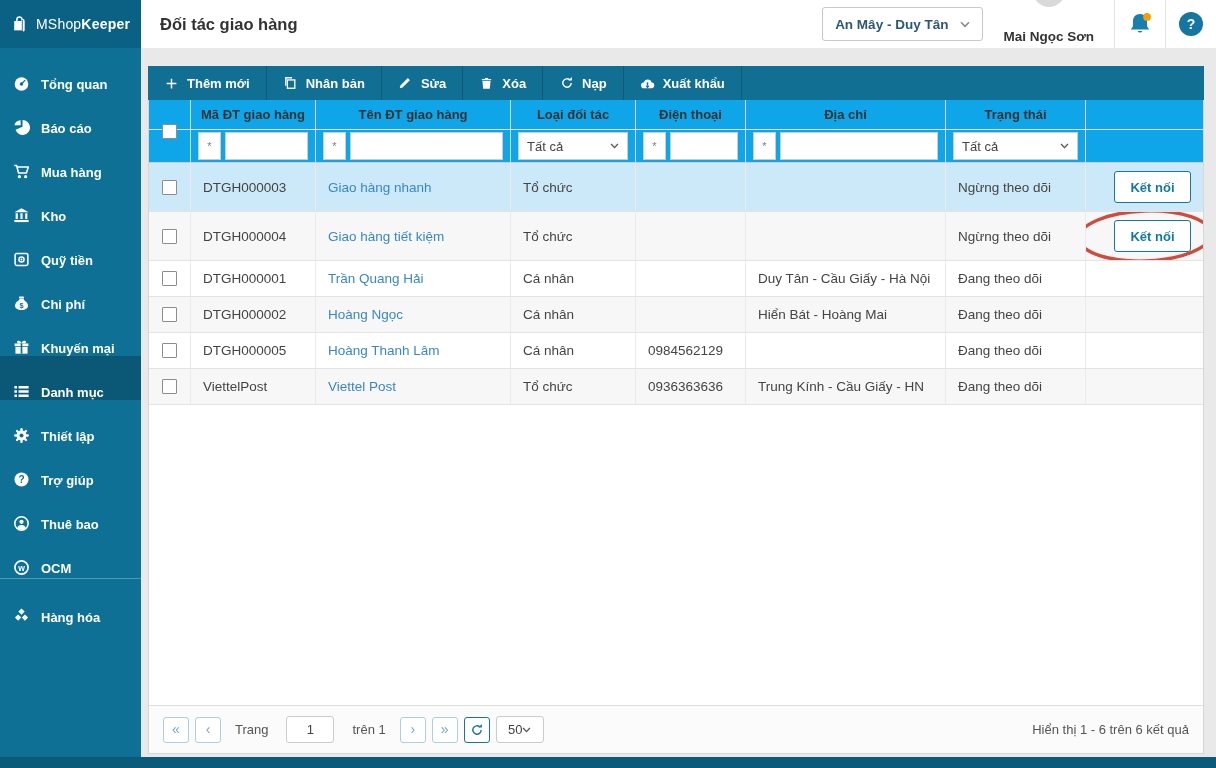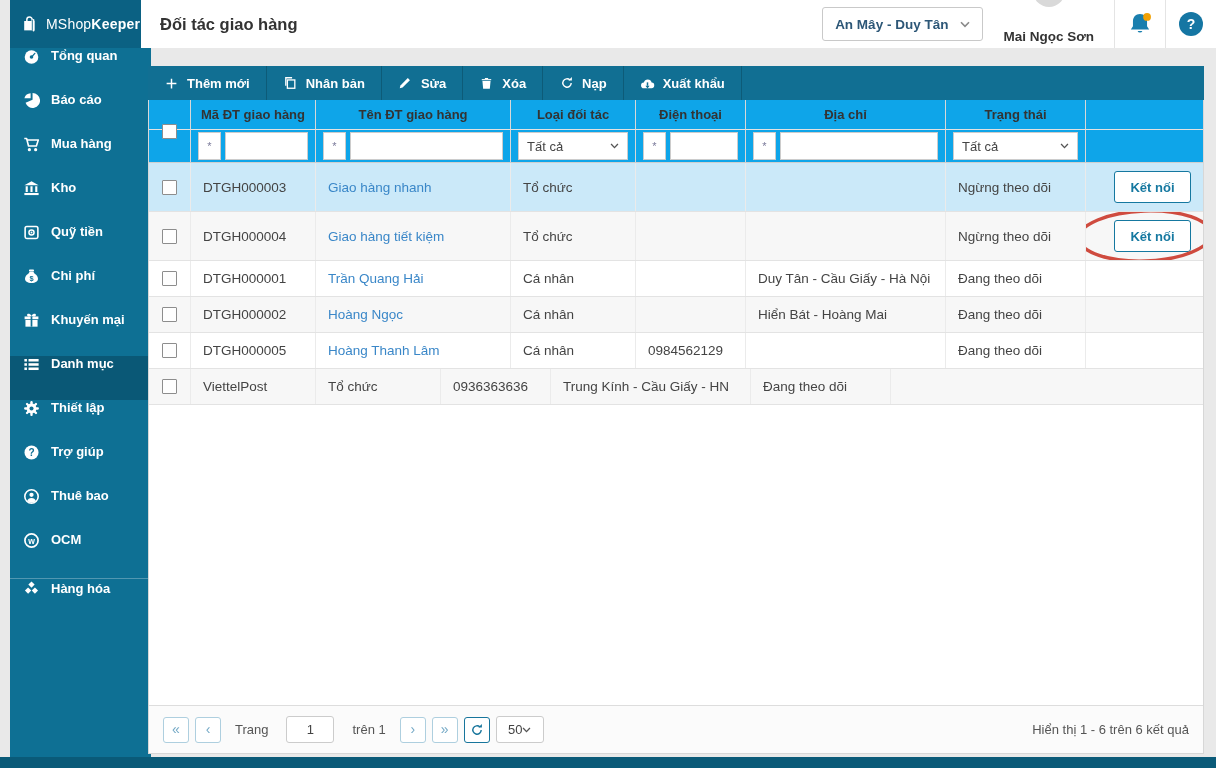--- a/index.html
+++ b/index.html
@@ -1,24 +1,24 @@
 <!DOCTYPE html>
 <html><head>
 <meta charset="utf-8">
 <style>
   * { margin:0; padding:0; box-sizing:border-box; }
   html,body { width:1216px; height:768px; }
   body { position:relative; background:#e9e9e9; font-family:"Liberation Sans",sans-serif; overflow:hidden; color:#3f3f3f; }
 
   
-  .sidebar { position:absolute; left:10px; top:0; width:141px; height:758px; background:#0e7094; }
+  .sidebar { position:absolute; left:0; top:0; width:141px; height:758px; background:#0e7094; }
   .logo { height:48px; background:#0b6183; display:flex; align-items:center; gap:8px; padding-left:11px; color:#fff; }
   .logo .brand { font-size:14px; letter-spacing:.2px; }
   .logo .brand b { font-weight:700; }
-  .side-item { height:44px; display:flex; align-items:flex-start; gap:11px; padding-left:13px; color:#fff; font-size:13px; font-weight:600; cursor:pointer; }
+  .side-item { height:44px; display:flex; align-items:flex-end; gap:11px; padding-left:13px; color:#fff; font-size:13px; font-weight:600; cursor:pointer; }
   .side-item.active { background:#0a5876; }
   .side-divider { border-top:1px solid rgba(255,255,255,.28); margin:2px 0; }
   .sicon { width:17px; height:17px; display:flex; align-items:center; justify-content:center; flex:none; }
   .bottombar { position:absolute; left:0; top:757px; width:1216px; height:11px; background:#0a5a78; }
 
   
   .header { position:absolute; left:141px; top:0; width:1075px; height:48px; background:#fff; display:flex; align-items:center; }
   .page-title { margin-left:19px; font-size:16.5px; font-weight:700; color:#333; }
   .header-right { margin-left:auto; display:flex; align-items:center; height:100%; }
   .store-box { height:34px; min-width:158px; border:1px solid #c9c9c9; border-radius:3px; display:flex; align-items:center; justify-content:center; gap:12px; padding:0 12px; cursor:pointer; }
@@ -468,20 +468,23 @@
       <div class="tcell col5"></div>
       <div class="tcell col6">Đang theo dõi</div>
       <div class="tcell action col7" style="border-right:none"></div>
     </div>
 
     <div class="trow short alt">
       <div class="tcell ck col0">
           <span class="cbx"></span>
         </div>
       <div class="tcell col1">ViettelPost</div>
+      <div class="tcell name col2">
+          <a>Viettel Post</a>
+        </div>
       <div class="tcell col3">Tổ chức</div>
       <div class="tcell col4">0936363636</div>
       <div class="tcell col5">Trung Kính - Cầu Giấy - HN</div>
       <div class="tcell col6">Đang theo dõi</div>
       <div class="tcell action col7" style="border-right:none"></div>
     </div>
 
     <div class="filler"></div>
 
     <div class="pager">

